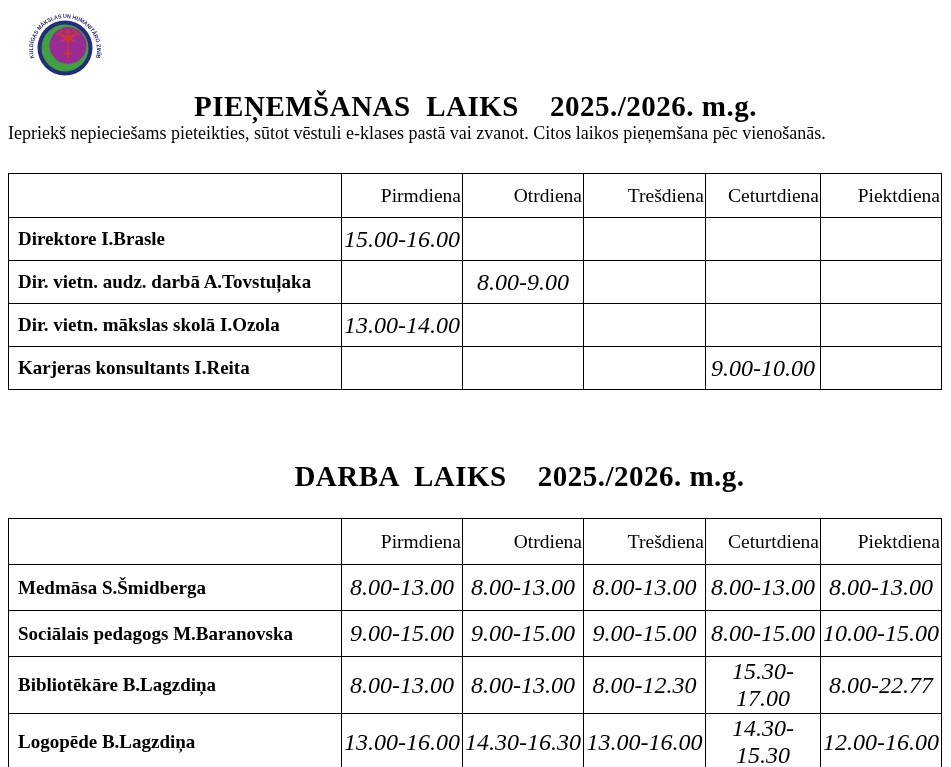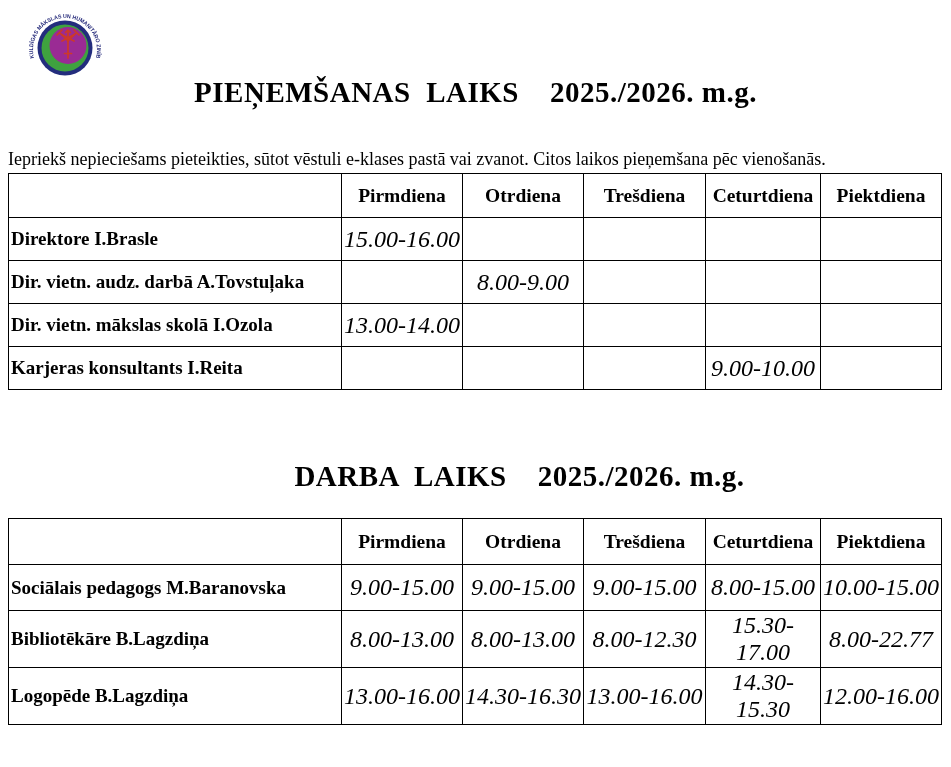--- a/index.html
+++ b/index.html
@@ -6,42 +6,42 @@
   body {
     width:951px; height:767px; position:relative; overflow:hidden;
     background:#ffffff; color:#000;
     font-family:"Liberation Serif", serif;
   }
   .logo-wrap { position:absolute; left:24px; top:4px; width:82px; height:82px; }
   .page-title {
     position:absolute; left:0; width:951px; text-align:center;
     font-weight:bold; font-size:29px; white-space:pre; letter-spacing:0.5px;
   }
-  #reception-title { top:76px; }
+  #reception-title { top:90px; }
   #working-title  { top:460px;padding-left:44px; }
   .note {
     position:absolute; left:8px; top:123px; width:940px;
-    font-size:18px; white-space:nowrap;margin-top:26px;
+    font-size:18px; white-space:nowrap;
   }
   table {
     position:absolute; left:8px; border-collapse:collapse; table-layout:fixed;
     background:#fff;
   }
   #reception-table { top:173px; }
   #working-table  { top:518px; }
   th, td { border:1.5px solid #000; overflow:hidden; }
   th {
-    font-weight:bold; font-size:19.5px; text-align:center; vertical-align:middle;
+    font-weight:normal; font-size:19.5px; text-align:right; vertical-align:middle;
   }
   #reception-table th { height:41px; }
   #working-table  th { height:43px; }
   td.time { text-align:center; vertical-align:middle; font-size:24px;font-style:italic; }
   td.name {
     text-align:left; vertical-align:middle; font-weight:bold; font-size:19px;
-    padding-left:2px;
+    padding-left:9px;
   }
   #reception-table td { height:40px; }
   #working-table  td { height:43px; }
 </style>
 </head>
 <body>
 
 <div class="logo-wrap">
   <svg width="82" height="82" viewBox="0 0 82 82">
     <defs>
@@ -139,20 +139,28 @@
         <th></th>
         <th>Pirmdiena</th>
         <th>Otrdiena</th>
         <th>Trešdiena</th>
         <th>Ceturtdiena</th>
         <th>Piektdiena</th>
       </tr>
     </thead>
   <tbody>
       <tr>
+        <td class="name">Medmāsa S.Šmidberga</td>
+        <td class="time">8.00-13.00</td>
+        <td class="time">8.00-13.00</td>
+        <td class="time">8.00-13.00</td>
+        <td class="time">8.00-13.00</td>
+        <td class="time">8.00-13.00</td>
+      </tr>
+      <tr>
         <td class="name">Sociālais pedagogs M.Baranovska</td>
         <td class="time">9.00-15.00</td>
         <td class="time">9.00-15.00</td>
         <td class="time">9.00-15.00</td>
         <td class="time">8.00-15.00</td>
         <td class="time">10.00-15.00</td>
       </tr>
       <tr>
         <td class="name">Bibliotēkāre B.Lagzdiņa</td>
         <td class="time">8.00-13.00</td>

